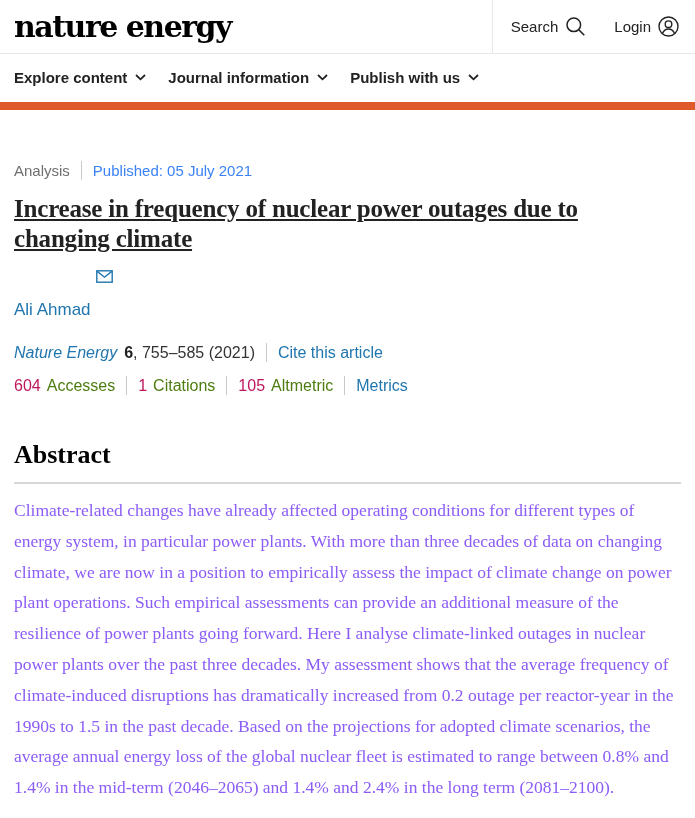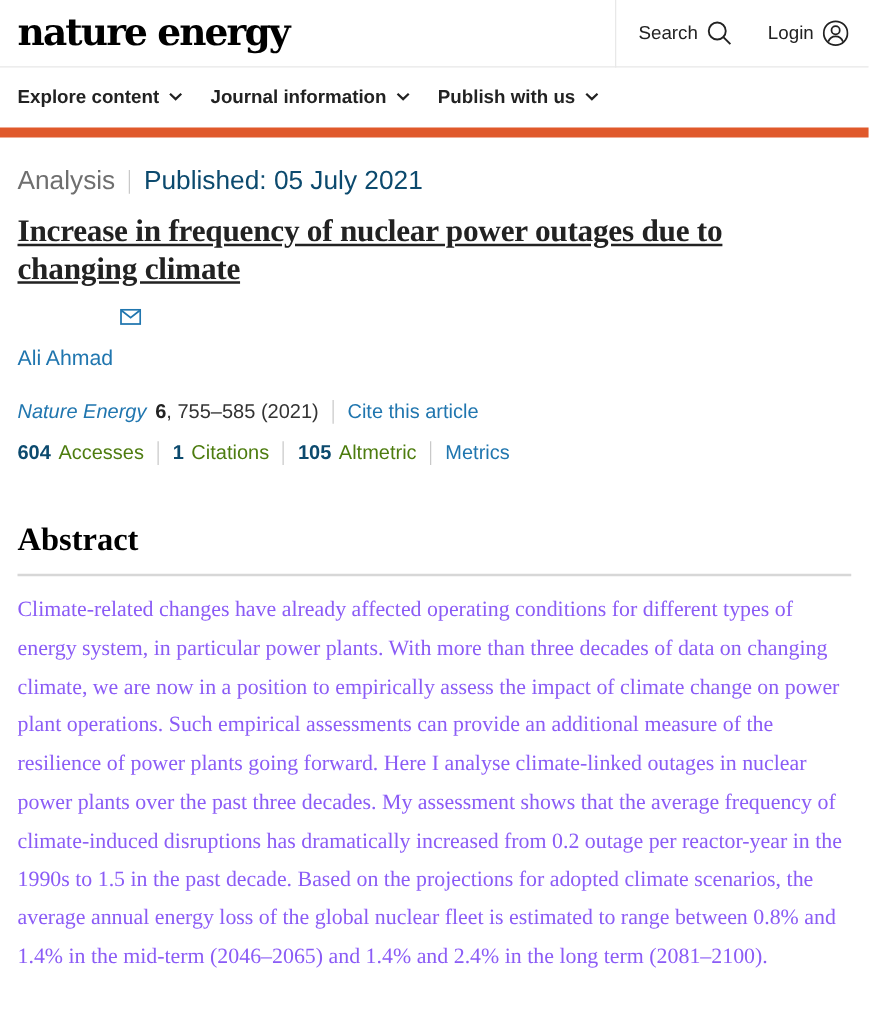--- a/index.html
+++ b/index.html
@@ -63,34 +63,34 @@
     cursor: pointer;
     white-space: nowrap;
   }
 
   .accent-bar { height: 8px; background: #e0592b; }
 
   
   main { padding: 0 14px; }
 
   .meta-row {
-    margin-top: 23px;
-    display: flex;
-    align-items: center;
-    font-size: 21px;
+    margin-top: 51px;
+    display: flex;
+    align-items: center;
+    font-size: 15px;
   }
   .category { color: #6f6f6f; }
   .vsep {
     width: 1px;
     height: 19px;
     background: #c9c9c9;
     margin: 0 11px;
     flex: 0 0 auto;
   }
-  .published { color: #0c4a6e; }
+  .published { color: #3b82f6; }
 
   h1.title {
     font-family: "Liberation Serif", "DejaVu Serif", serif;
     font-weight: 700;
     font-size: 25px;
     line-height: 1.2;
     letter-spacing: -0.2px;
     color: #222;
     margin: 14px 0 0 0;
     max-width: 640px;
@@ -117,21 +117,21 @@
   .journal { color: #2076af; font-style: italic; text-decoration: none; cursor: pointer; }
   .volume { font-weight: 700; color: #222; margin-left: 7px; }
   .link { color: #2076af; text-decoration: none; cursor: pointer; }
 
   .metrics-row {
     margin-top: 14px;
     display: flex;
     align-items: center;
     font-size: 16px;
   }
-  .metric-count { font-weight: 700; color: #0c4a6e; margin-right: 6px; }
+  .metric-count { font-weight: 400; color: #be185d; margin-right: 6px; }
   .metric-label { color: #4d7c0f; }
 
   h2.abstract-heading {
     font-family: "Liberation Serif", "DejaVu Serif", serif;
     font-weight: 700;
     font-size: 26px;
     color: #000;
     margin: 45px 0 0 0;
   }
   hr.section-divider {

